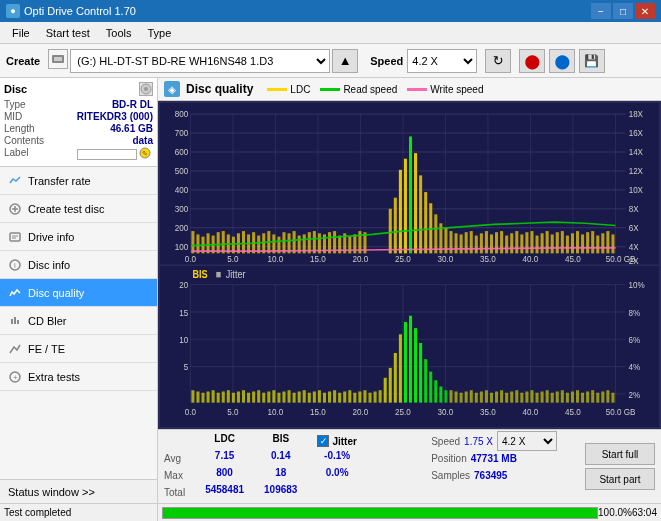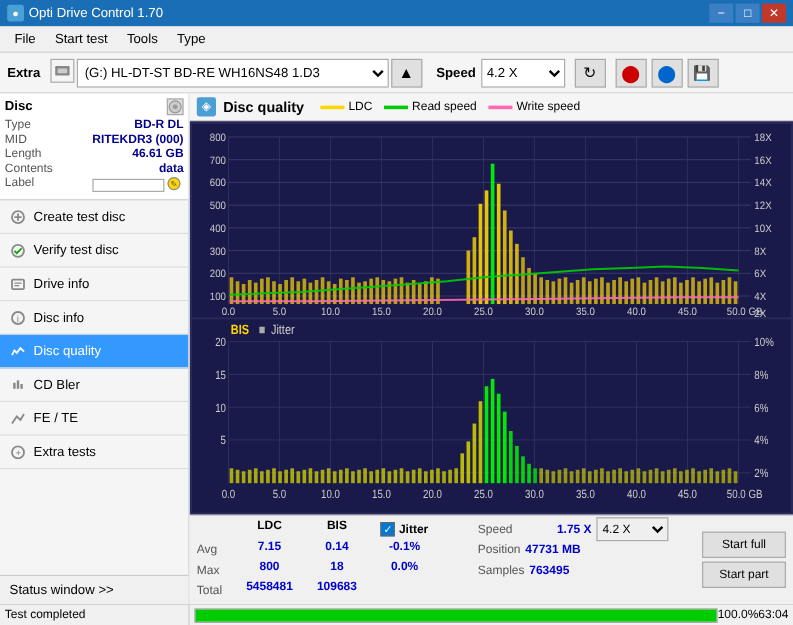--- a/index.html
+++ b/index.html
@@ -285,21 +285,21 @@
 </div>
 
 <div class="menu-bar">
   <span class="menu-item">File</span>
   <span class="menu-item">Start test</span>
   <span class="menu-item">Tools</span>
   <span class="menu-item">Type</span>
 </div>
 
 <div class="toolbar">
-  <span class="toolbar-label">Extra</span>
+  <span class="toolbar-label">Create</span>
   <div style="display:flex;align-items:flex-start;gap:2px;">
     <div style="width:20px;height:20px;background:#f5f5f5;border:1px solid #aaa;display:flex;align-items:center;justify-content:center;">
       <svg width="14" height="14" viewBox="0 0 14 14">
           <rect x="1" y="3" width="12" height="8" rx="1" fill="#888"></rect>
           <rect x="3" y="5" width="8" height="4" rx="0.5" fill="#ccc"></rect>
         </svg>
     </div>
     <select class="drive-select">
       <option>(G:)  HL-DT-ST BD-RE  WH16NS48 1.D3</option>
     </select>
@@ -366,35 +366,34 @@
             </div>
           </div>
         </div>
       </div>
     </div>
 
     <div class="nav-buttons">
       <div class="nav-btn">
         <div class="nav-btn-icon">
           <svg width="12" height="12" viewBox="0 0 12 12">
+              <polyline points="1,8 4,4 7,6 11,2" stroke="#4a9fd4" stroke-width="1.5" fill="none"></polyline>
+            </svg>
+        </div>
+        <span>Transfer rate</span>
+      </div>
+      <div class="nav-btn">
+        <div class="nav-btn-icon">
+          <svg width="12" height="12" viewBox="0 0 12 12">
               <circle cx="6" cy="6" r="5" fill="none" stroke="#888" stroke-width="1.5"></circle>
               <line x1="6" y1="3" x2="6" y2="9" stroke="#888" stroke-width="1.5"></line>
               <line x1="3" y1="6" x2="9" y2="6" stroke="#888" stroke-width="1.5"></line>
             </svg>
         </div>
         <span>Create test disc</span>
-      </div>
-      <div class="nav-btn">
-        <div class="nav-btn-icon">
-          <svg width="12" height="12" viewBox="0 0 12 12">
-              <circle cx="6" cy="6" r="5" fill="none" stroke="#888" stroke-width="1.5"></circle>
-              <polyline points="3,6 5,8 9,4" stroke="#00aa00" stroke-width="1.5" fill="none"></polyline>
-            </svg>
-        </div>
-        <span>Verify test disc</span>
       </div>
       <div class="nav-btn">
         <div class="nav-btn-icon">
           <svg width="12" height="12" viewBox="0 0 12 12">
               <rect x="1" y="2" width="10" height="8" rx="1" fill="none" stroke="#888" stroke-width="1.5"></rect>
               <line x1="3" y1="5" x2="9" y2="5" stroke="#888" stroke-width="1"></line>
               <line x1="3" y1="7" x2="7" y2="7" stroke="#888" stroke-width="1"></line>
             </svg>
         </div>
         <span>Drive info</span>
@@ -781,21 +780,21 @@
           <span style="font-size:10px;font-weight:bold;">Jitter</span>
         </div>
         <div style="height:16px;color:#0000cc;font-weight:bold;font-size:10px;text-align:center;">-0.1%</div>
         <div style="height:16px;color:#0000cc;font-weight:bold;font-size:10px;text-align:center;">0.0%</div>
         <div style="height:16px;font-size:10px;text-align:center;"></div>
       </div>
       <div style="flex:1;"></div>
       <div class="stats-col" style="margin-right:8px;">
         <div style="display:flex;align-items:center;gap:4px;height:16px;">
           <span style="font-size:10px;color:#555;">Speed</span>
-          <span style="font-size:10px;color:#0000cc;font-weight:bold;margin-left:33px;">1.75 X</span>
+          <span style="font-size:10px;color:#0000cc;font-weight:normal;">1.75 X</span>
           <select style="height:20px;font-size:10px;width:60px;border:1px solid #aaa;">
             <option>4.2 X</option>
           </select>
         </div>
         <div style="display:flex;align-items:center;gap:4px;height:16px;">
           <span style="font-size:10px;color:#555;">Position</span>
           <span style="font-size:10px;color:#0000cc;font-weight:bold;">47731 MB</span>
         </div>
         <div style="display:flex;align-items:center;gap:4px;height:16px;">
           <span style="font-size:10px;color:#555;">Samples</span>

